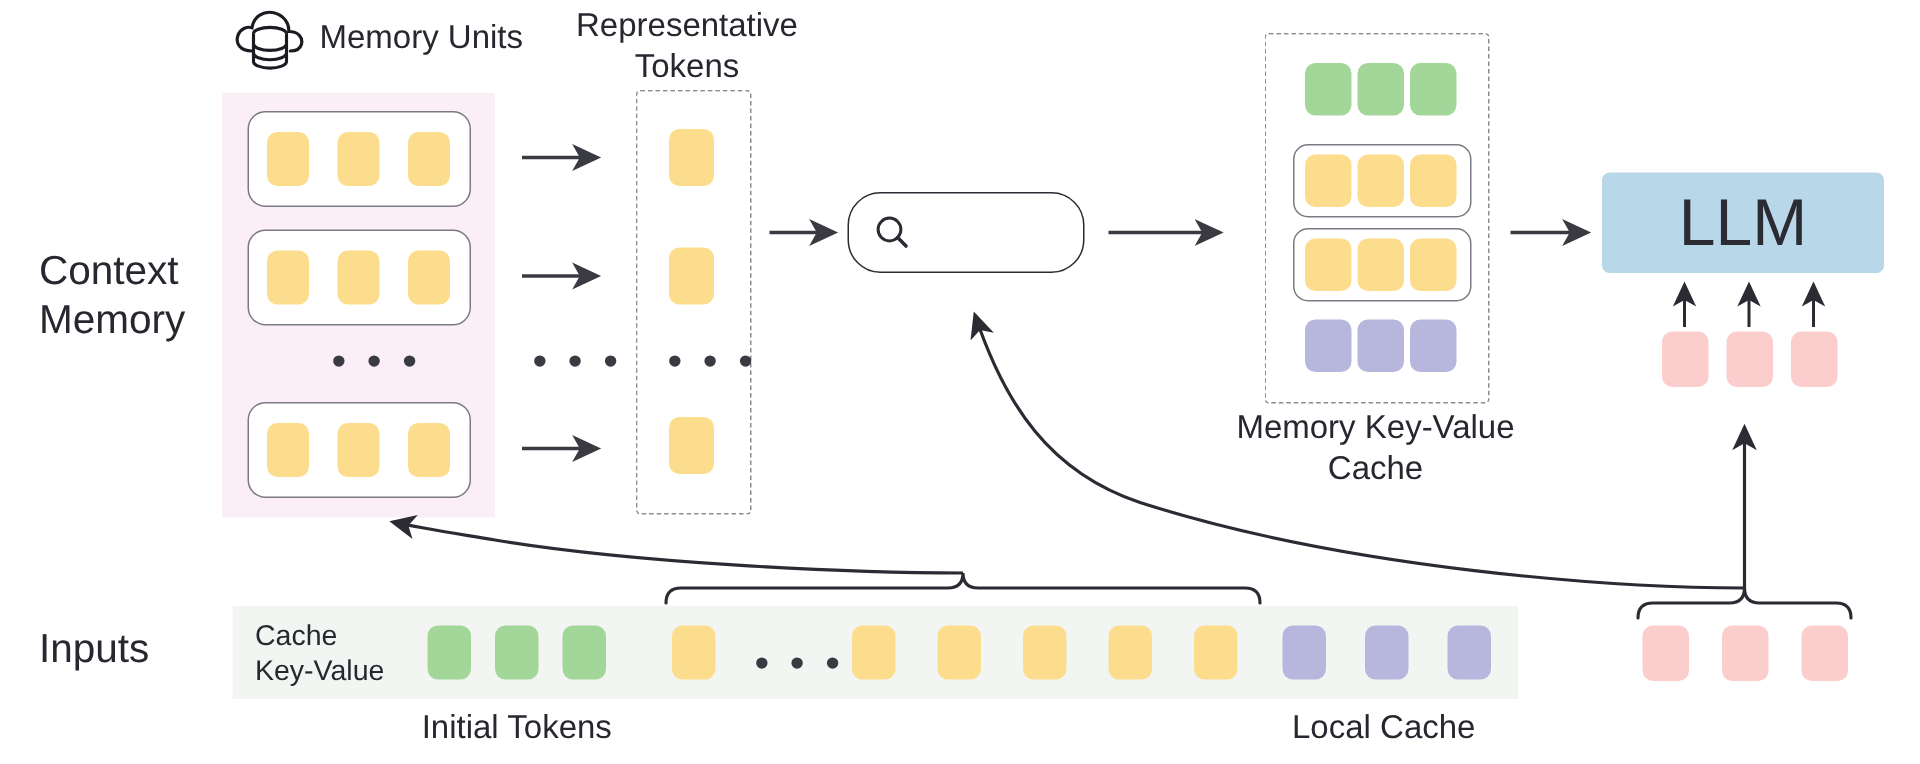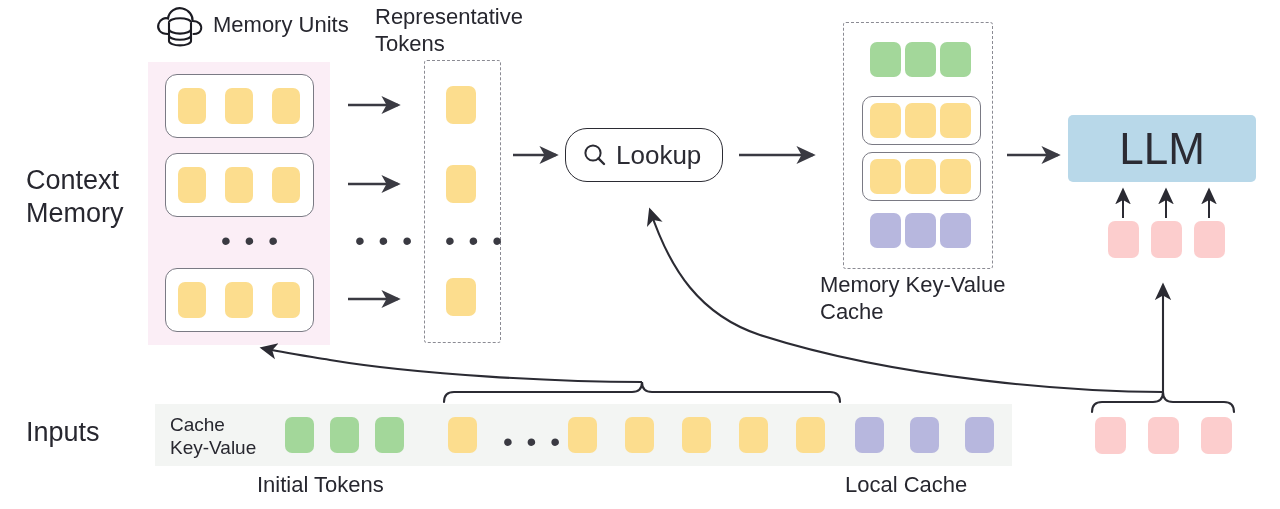--- a/index.html
+++ b/index.html
@@ -6,21 +6,21 @@
   body{width:1280px;height:509px;position:relative;overflow:hidden;
        font-family:"Liberation Sans","DejaVu Sans",sans-serif;color:#2b2b33;}
   .stage{position:absolute;left:0;top:0;width:1189px;height:509px;}
   .abs{position:absolute;}
 
   
   .lbl{position:absolute;color:#27272f;line-height:1.22;white-space:pre-line;}
   .lbl-big{font-size:27px;}
   .lbl-mid{font-size:22px;}
   .lbl-sm{font-size:19px;}
-  .center{text-align:left;}
+  .center{text-align:center;}
 
   
   .tok{position:absolute;border-radius:7px;}
   .tok-y{background:#fcdd8e;}
   .tok-g{background:#a3d79a;}
   .tok-p{background:#b7b7de;}
   .tok-k{background:#fccdcd;}
 
   
   .pinkbox{position:absolute;background:#fbeef6;}
@@ -84,21 +84,20 @@
   <div class="tok tok-y" style="left:446px;top:86px;width:30px;height:38px;"></div>
   <div class="tok tok-y" style="left:446px;top:165px;width:30px;height:38px;"></div>
   <div class="dots" style="left:445px;top:227px;">• • •</div>
   <div class="tok tok-y" style="left:446px;top:278px;width:30px;height:38px;"></div>
 
   <div class="lookup" style="left:565px;top:128px;width:158px;height:54px;box-sizing:border-box;">
     <svg width="26" height="26" viewBox="0 0 26 26">
       <circle cx="11" cy="11" r="7.6" fill="none" stroke="#2b2b33" stroke-width="2"></circle>
       <line x1="16.4" y1="16.4" x2="22" y2="22" stroke="#2b2b33" stroke-width="2.4" stroke-linecap="round"></line>
     </svg>
-    <span>Lookup</span>
   </div>
 
   <div class="dashbox" style="left:843px;top:22px;width:148px;height:245px;"></div>
 
   <div class="tok tok-g" style="left:870px;top:42px;width:31px;height:35px;"></div>
   <div class="tok tok-g" style="left:905px;top:42px;width:31px;height:35px;"></div>
   <div class="tok tok-g" style="left:940px;top:42px;width:31px;height:35px;"></div>
 
   <div class="unit" style="left:862px;top:96px;width:117px;height:47px;border-radius:10px;">
     <div class="tok tok-y" style="left:7px;top:6px;width:31px;height:35px;"></div>

